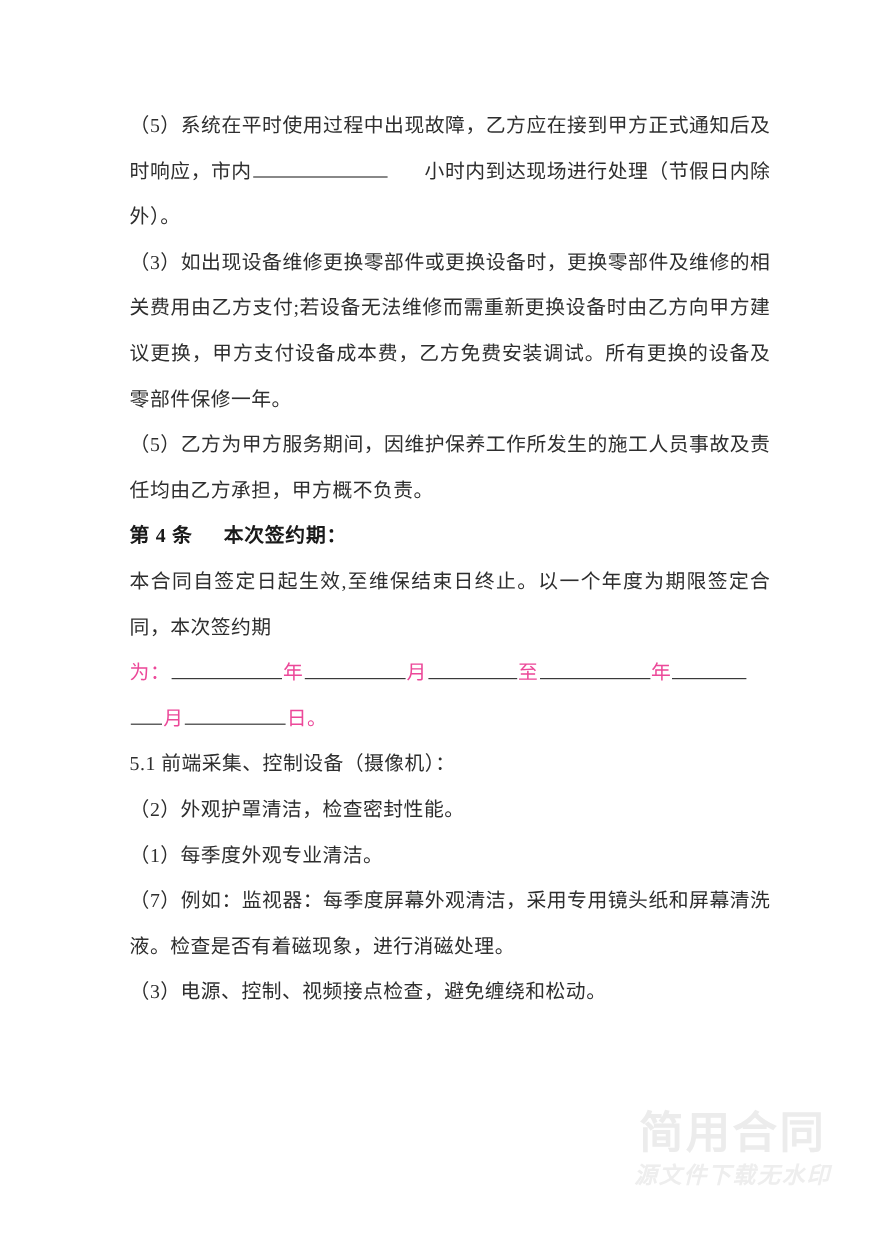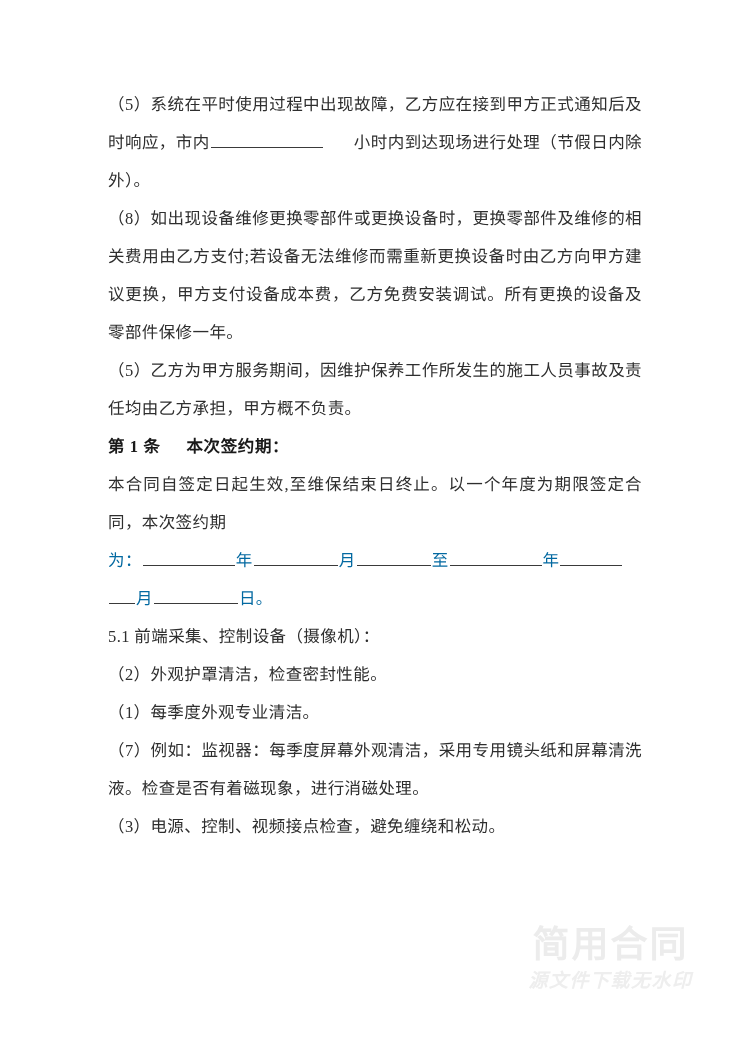--- a/index.html
+++ b/index.html
@@ -58,21 +58,21 @@
   .bl-sm  { width: 62px; }
   .bl-md  { width: 74px; }
   .bl-lg  { width: 84px; }
   .bl-xl  { width: 92px; }
   .bl-wide{ width: 112px; }
   .gap-sp { display: inline-block; width: 30px; }
 
   .date-line {
     font-size: 16.5px;
     line-height: 38px;
-    color: #0369a1;
+    color: #ec4899;
     margin: 0;
     letter-spacing: 0.4px;
     white-space: nowrap;
   }
 
   .watermark {
     position: absolute;
     left: 503px;
     top: 925px;
     width: 215px;
@@ -101,23 +101,23 @@
     white-space: nowrap;
   }
 </style>
 </head>
 <body>
 
 <div class="page">
 
   <div class="doc-body">
       <div class="para"><span>（5）系统在平时使用过程中出现故障，乙方应在接到甲方正式通知后及时响应，市内</span><span class="blank-line bl-wide"></span><span class="gap-sp"></span><span>小时内到达现场进行处理（节假日内除外）。</span></div>
-      <div class="para"><span>（8）如出现设备维修更换零部件或更换设备时，更换零部件及维修的相关费用由乙方支付;若设备无法维修而需重新更换设备时由乙方向甲方建议更换，甲方支付设备成本费，乙方免费安装调试。所有更换的设备及零部件保修一年。</span></div>
+      <div class="para"><span>（3）如出现设备维修更换零部件或更换设备时，更换零部件及维修的相关费用由乙方支付;若设备无法维修而需重新更换设备时由乙方向甲方建议更换，甲方支付设备成本费，乙方免费安装调试。所有更换的设备及零部件保修一年。</span></div>
       <div class="para"><span>（5）乙方为甲方服务期间，因维护保养工作所发生的施工人员事故及责任均由乙方承担，甲方概不负责。</span></div>
-      <div class="heading"><span>第 1 条</span><span class="heading-gap"></span><span>本次签约期：</span></div>
+      <div class="heading"><span>第 4 条</span><span class="heading-gap"></span><span>本次签约期：</span></div>
       <div class="para"><span>本合同自签定日起生效,至维保结束日终止。以一个年度为期限签定合同，本次签约期</span></div>
       <div class="date-line"><span>为：</span><span class="blank-line bl-xl"></span><span>年</span><span class="blank-line bl-lg"></span><span>月</span><span class="blank-line bl-md"></span><span>至</span><span class="blank-line bl-xl"></span><span>年</span><span class="blank-line bl-sm"></span></div>
       <div class="date-line"><span class="blank-line bl-xs"></span><span>月</span><span class="blank-line bl-lg"></span><span>日。</span></div>
       <div class="para"><span>5.1 前端采集、控制设备（摄像机）：</span></div>
       <div class="para"><span>（2）外观护罩清洁，检查密封性能。</span></div>
       <div class="para"><span>（1）每季度外观专业清洁。</span></div>
       <div class="para"><span>（7）例如：监视器：每季度屏幕外观清洁，采用专用镜头纸和屏幕清洗液。检查是否有着磁现象，进行消磁处理。</span></div>
       <div class="para"><span>（3）电源、控制、视频接点检查，避免缠绕和松动。</span></div>
     </div>
 

